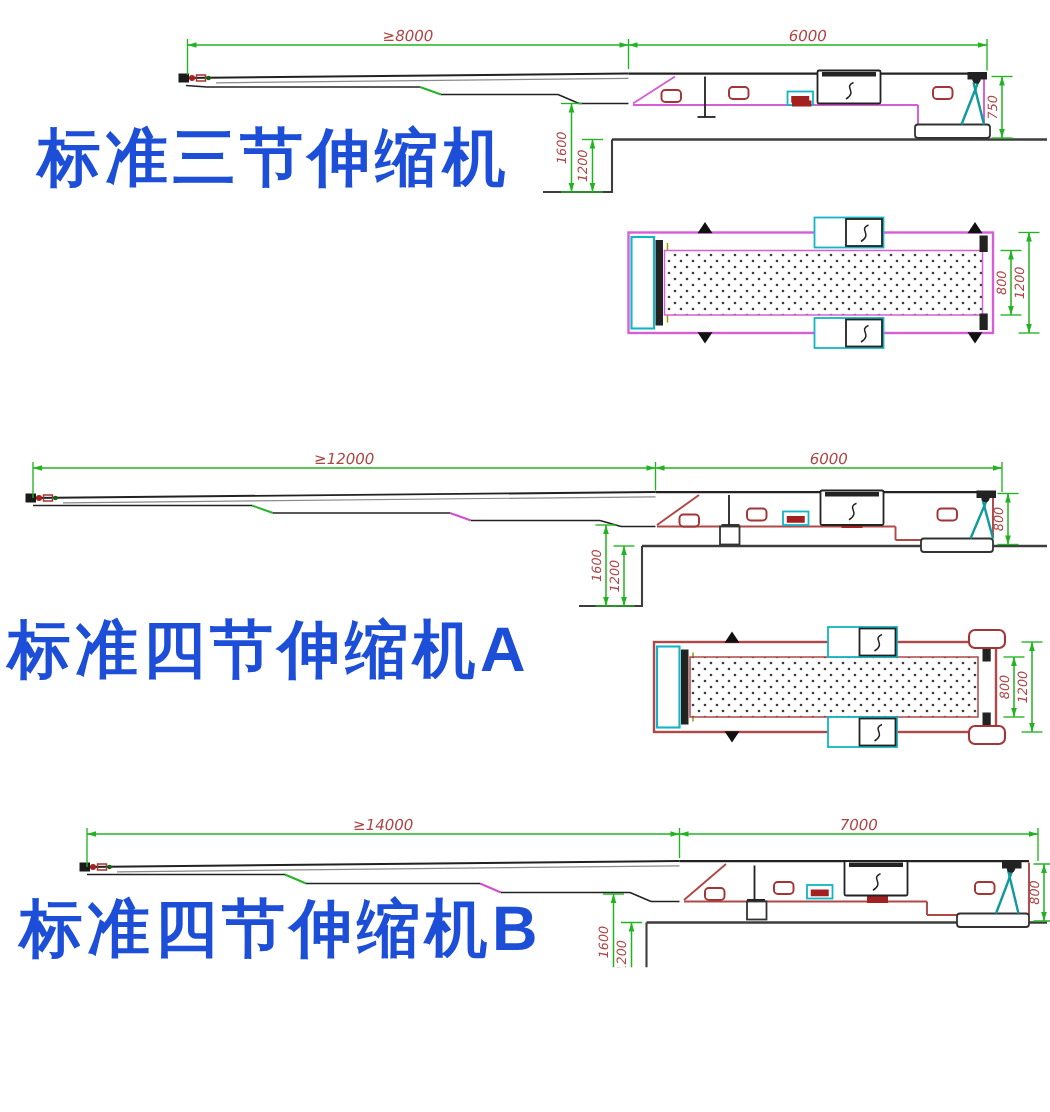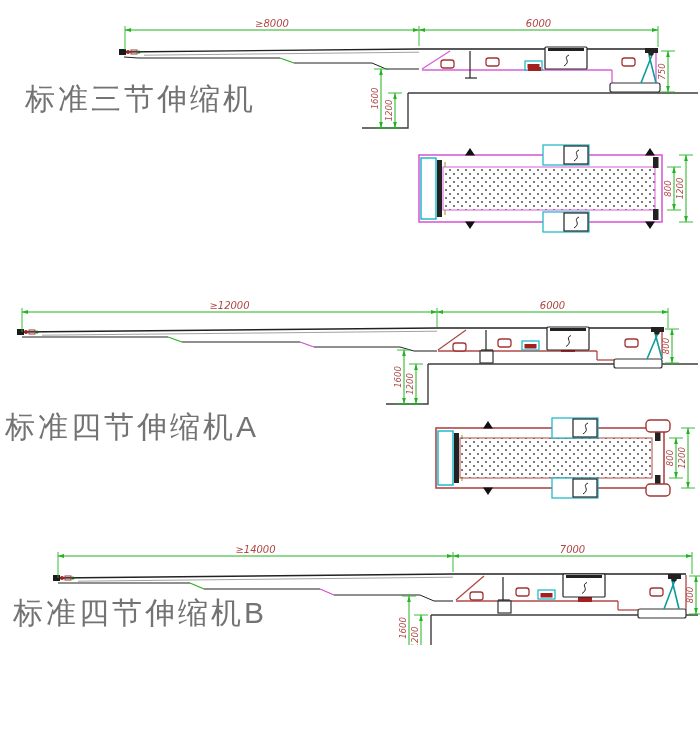--- a/index.html
+++ b/index.html
@@ -1,20 +1,20 @@
 <!DOCTYPE html>
 <html><head>
 <meta charset="utf-8">
 <style>
   html,body{margin:0;padding:0;background:#fff;}
   #stage{position:relative;width:700px;height:645px;background:#ffffff;overflow:hidden;
          font-family:"Liberation Sans",sans-serif;}
   #cad{position:absolute;left:0;top:0;}
-  .sec-label{position:absolute;color:#737373;font-size:30px;letter-spacing:3px;
-             white-space:nowrap;font-weight:400;line-height:1.1;
+  .sec-label{position:absolute;color:#1d4ed8;font-size:42px;letter-spacing:3px;
+             white-space:nowrap;font-weight:700;line-height:1.1;
              font-family:"Liberation Sans",sans-serif;}
 </style>
 </head>
 <body>
 
 <div id="stage">
   <svg id="cad" width="700" height="741" viewBox="0 0 700 741">
       <defs>
         <pattern id="dots" width="8" height="8" patternUnits="userSpaceOnUse">
           <rect x="0" y="0" width="8" height="8" stroke="none" stroke-width="0" fill="#ffffff" rx="0"></rect>

